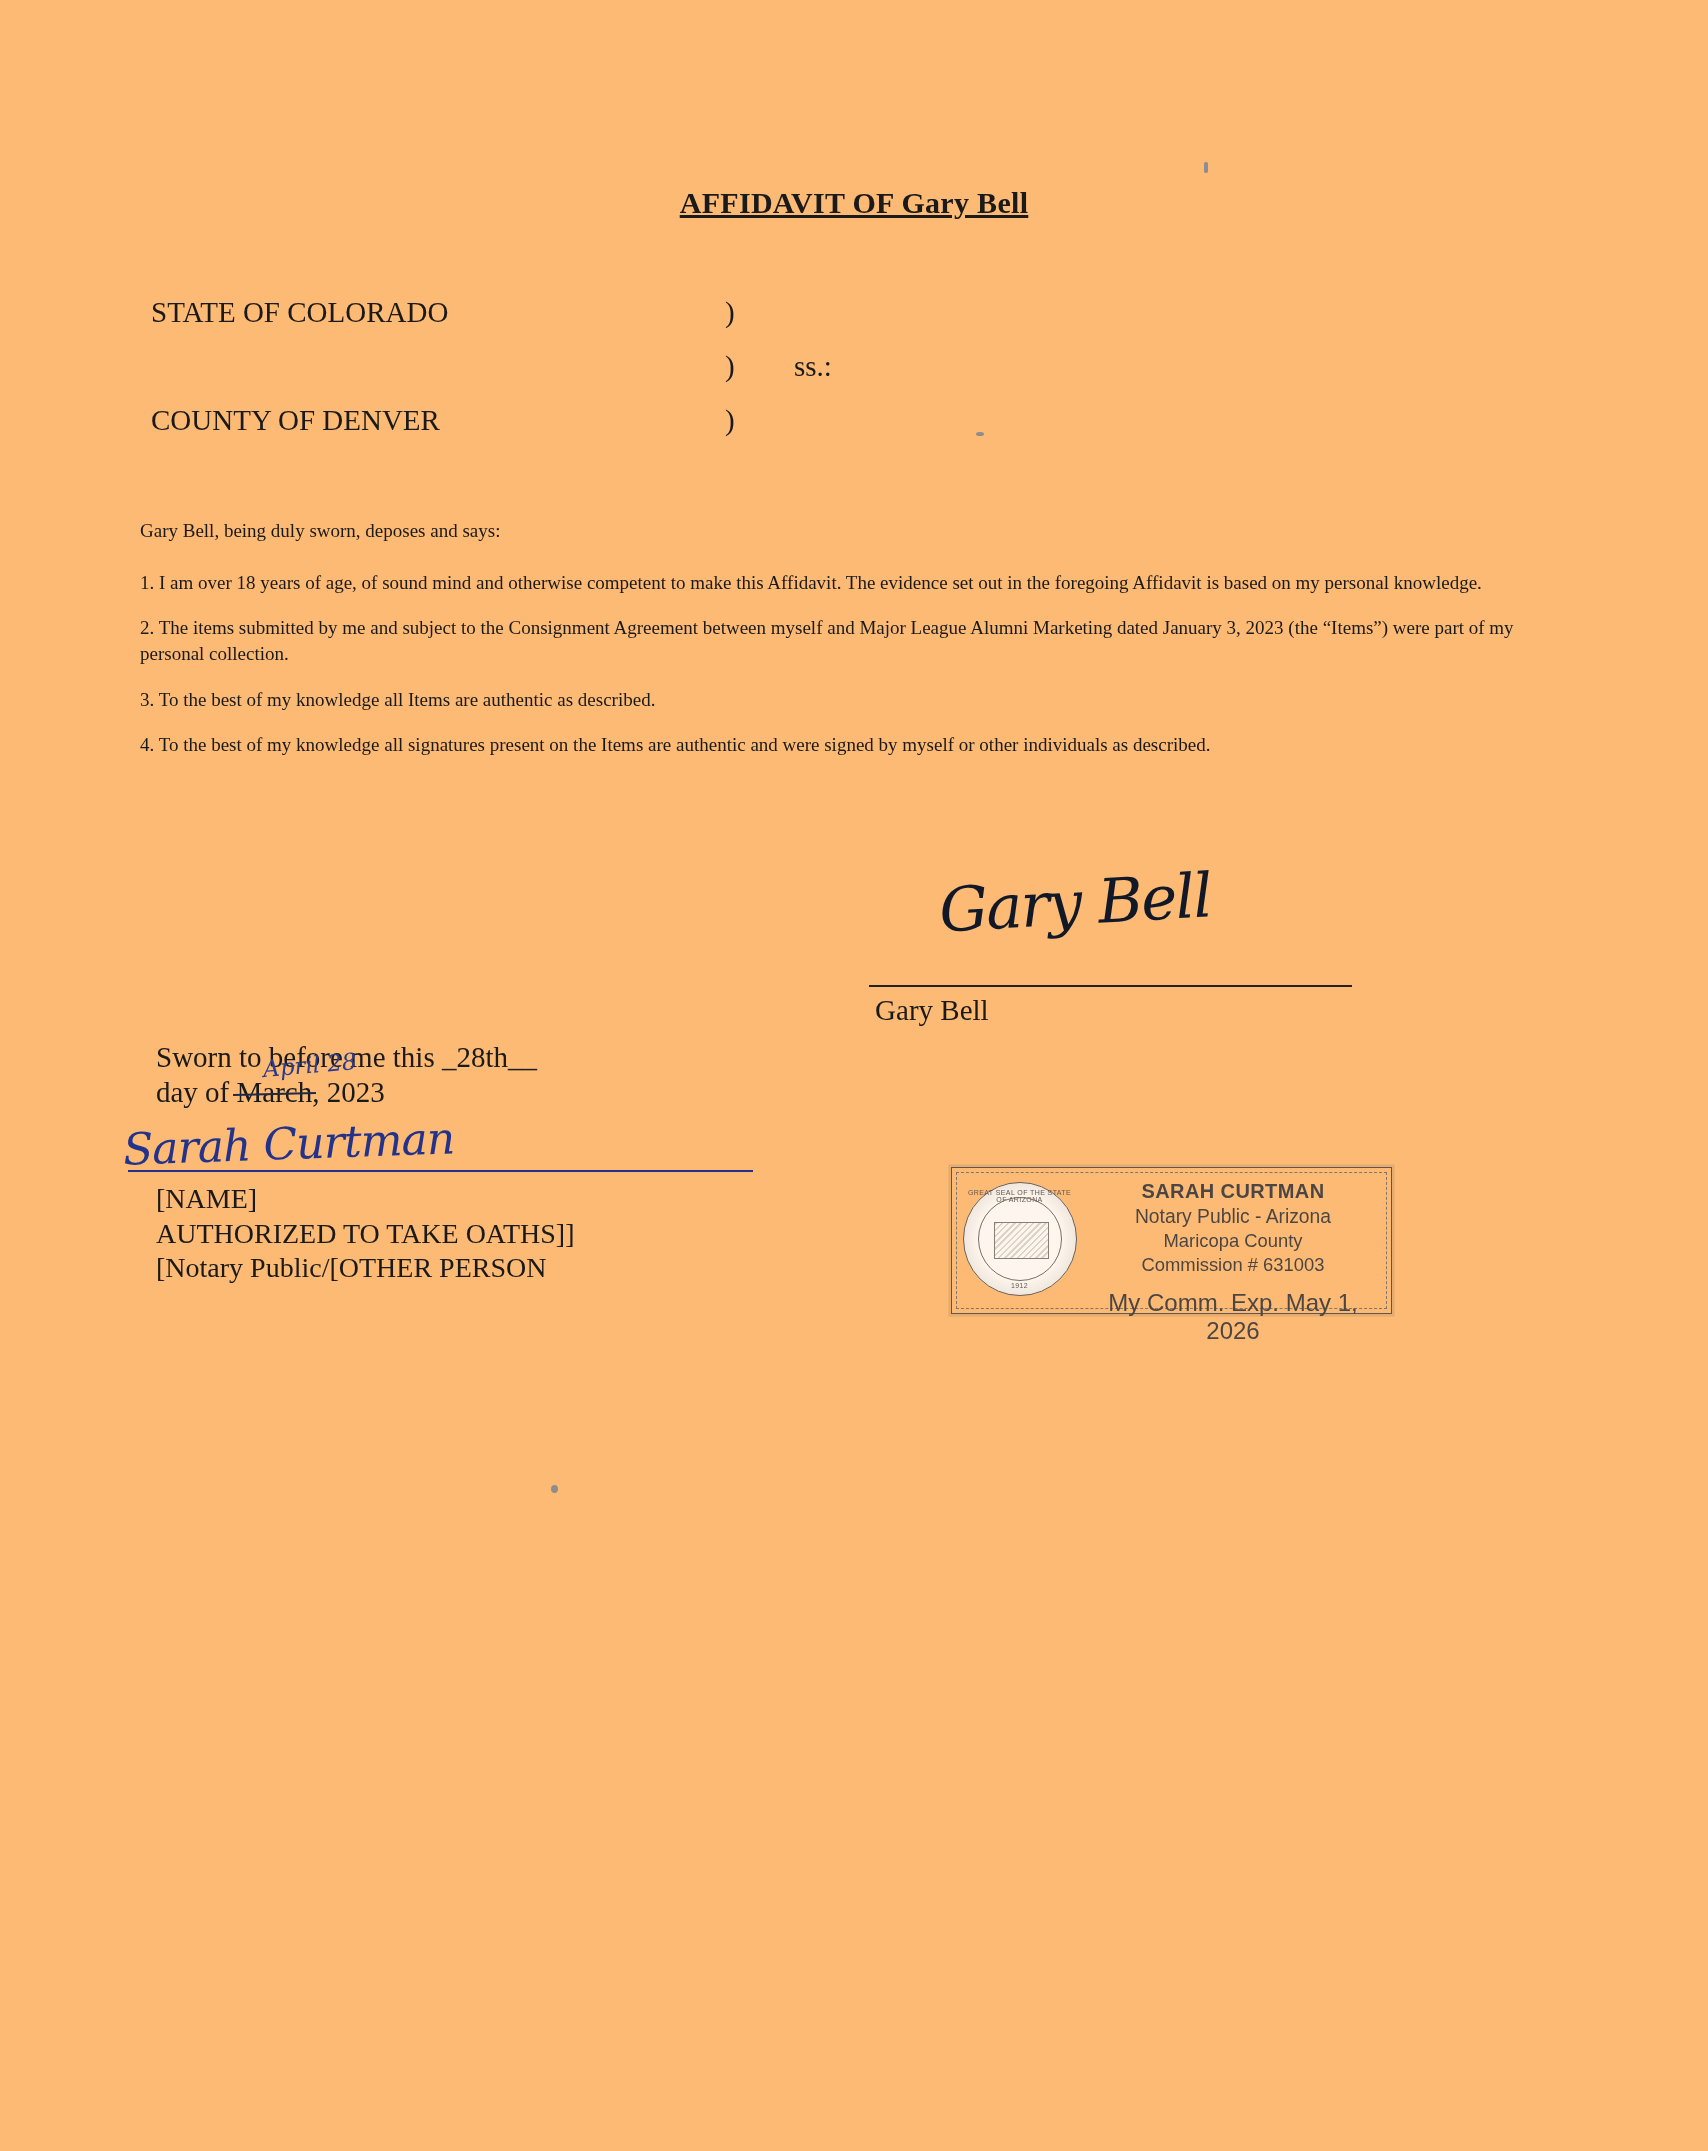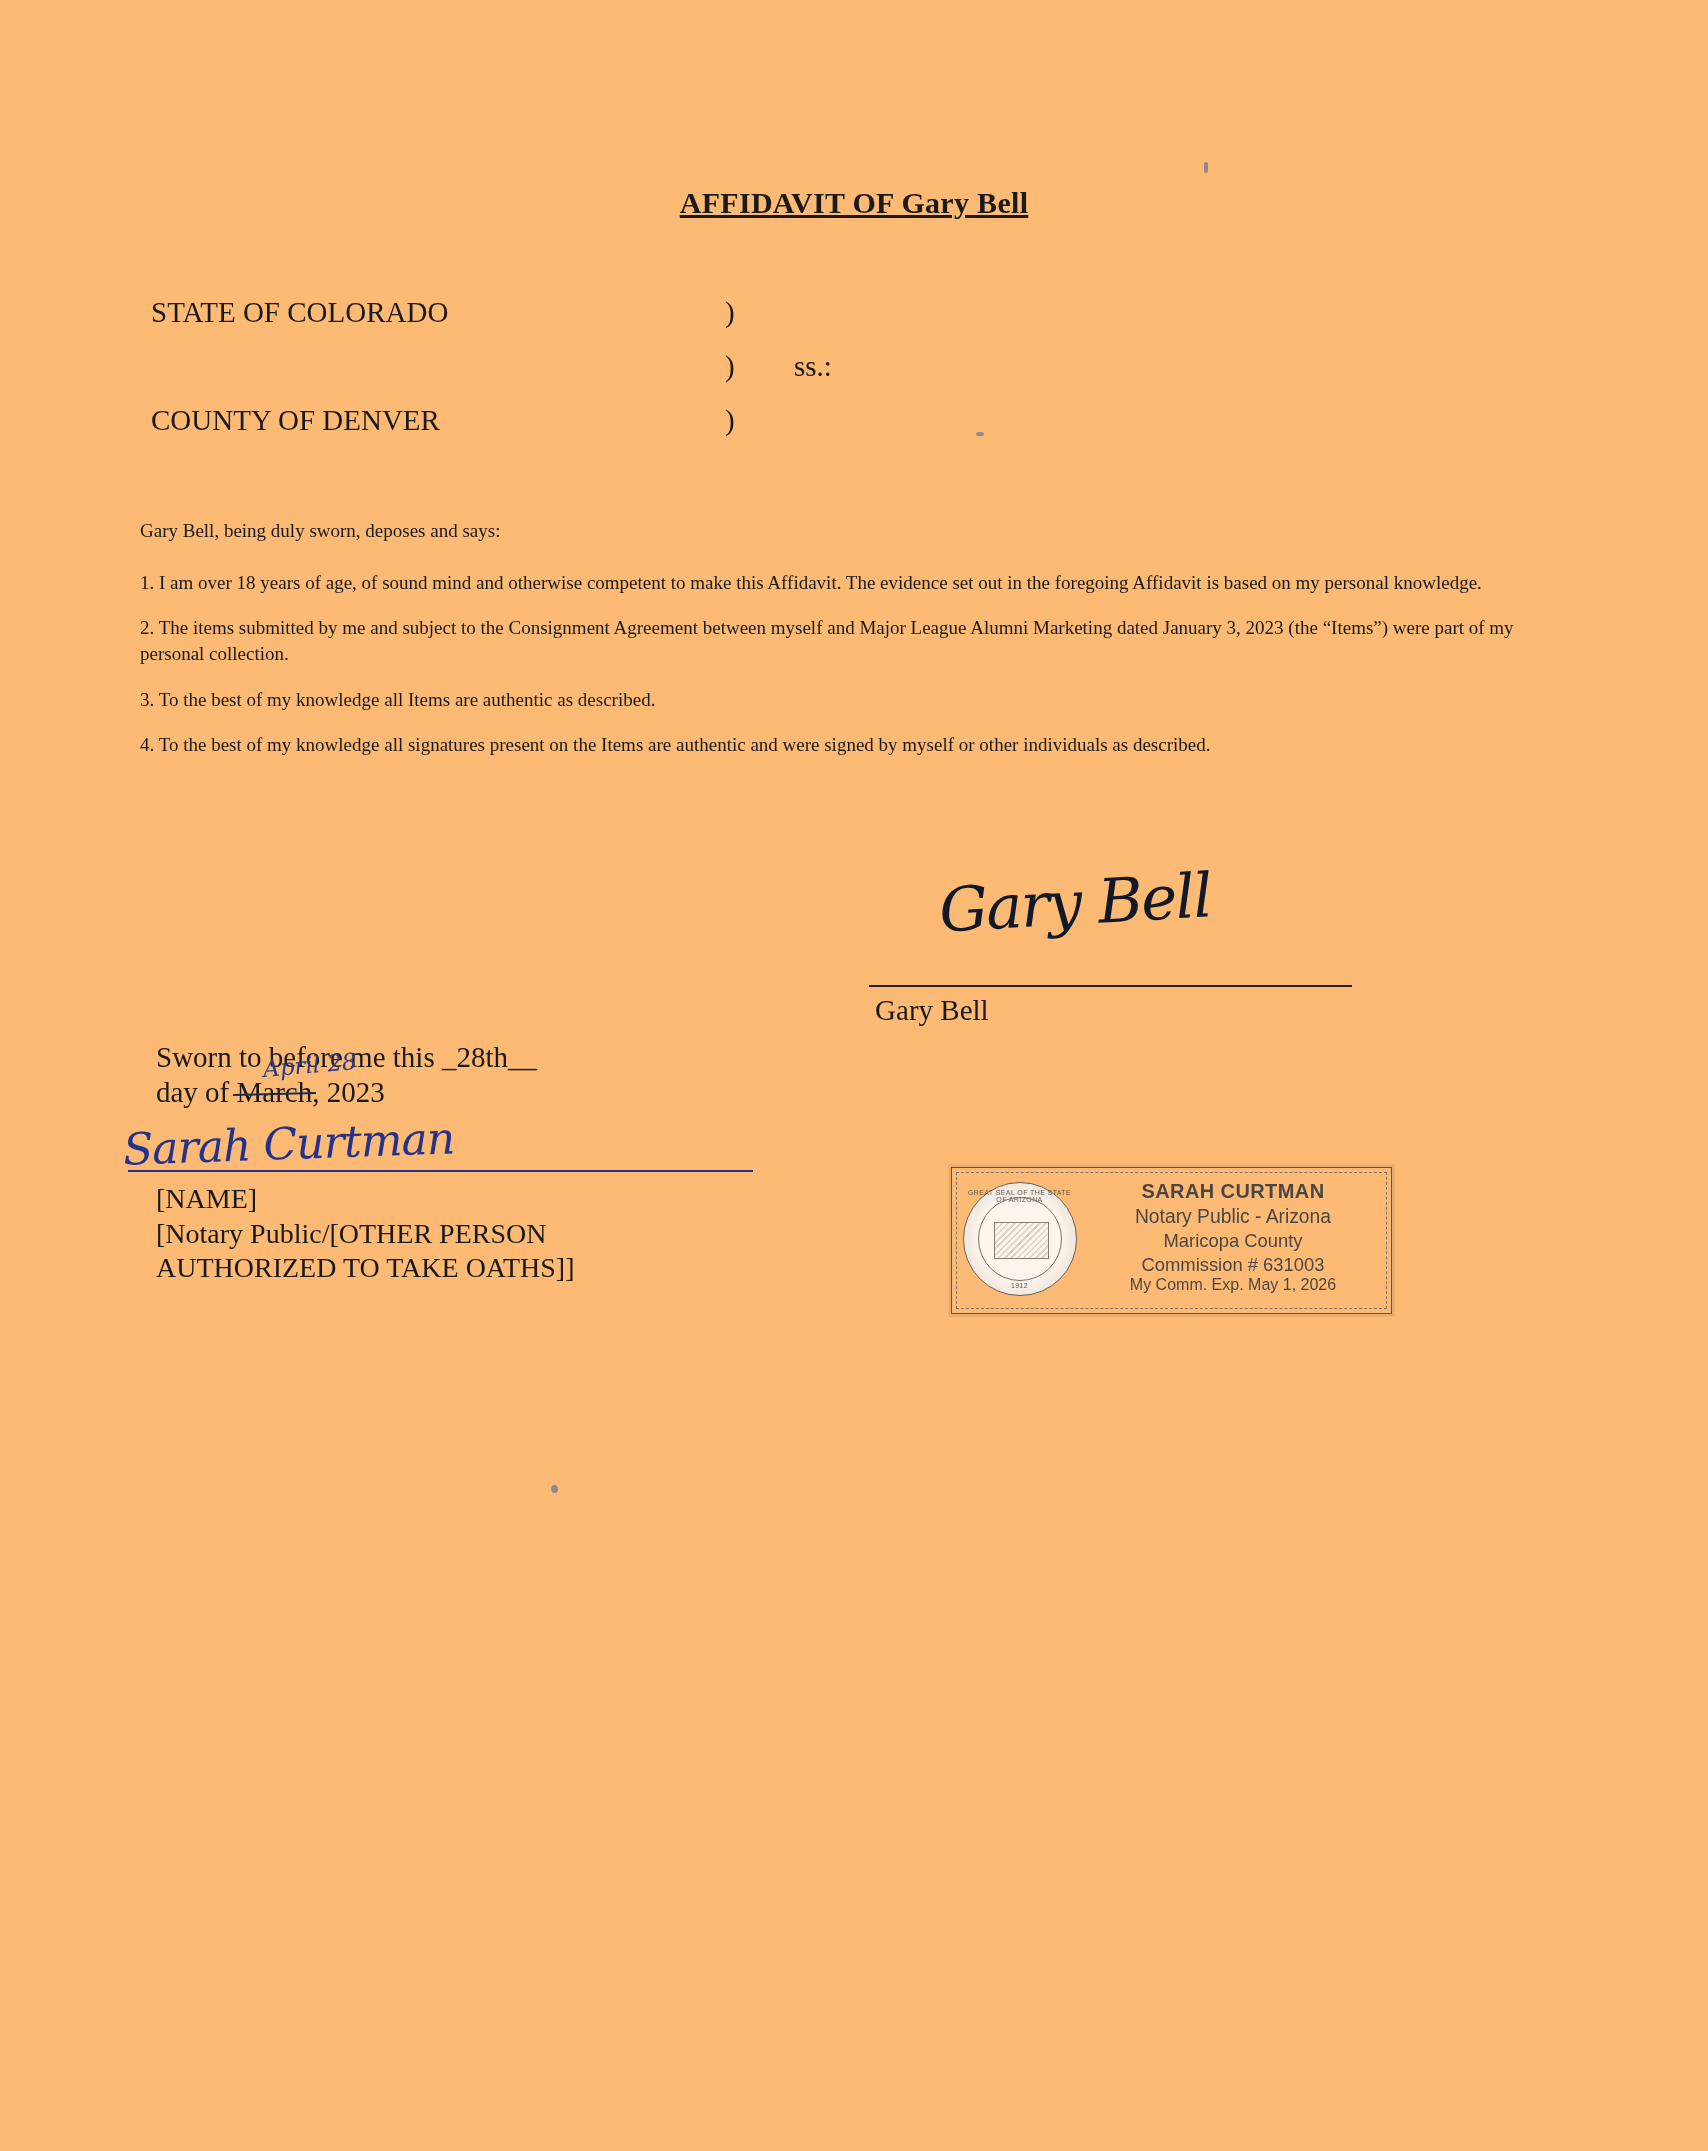--- a/index.html
+++ b/index.html
@@ -230,21 +230,21 @@
     color: #33373d;
   }
   .stamp-name {
     font-size: 20px;
     font-weight: bold;
     letter-spacing: 0.4px;
   }
   .stamp-l2 { font-size: 19.3px; margin-top: 2.6px; }
   .stamp-l3 { font-size: 18.4px; margin-top: 2px; }
   .stamp-l4 { font-size: 18.4px; margin-top: 1.8px; }
-  .stamp-l5 { font-size: 16px; margin-top: 0; filter: blur(0.2px); }
+  .stamp-l5 { font-size: 24px; margin-top: 13px; filter: blur(0.2px); }
 
   
   .speck {
     position: absolute;
     background: #8d8d8d;
     border-radius: 50%;
   }
   .sp1 { left: 1204px; top: 162px; width: 4.4px; height: 10.5px; border-radius: 1.8px; }
   .sp2 { left: 976px; top: 432px; width: 8px; height: 4.4px; }
   .sp3 { left: 551px; top: 1485px; width: 7px; height: 8px; }
@@ -289,22 +289,22 @@
   <div class="notary">
     <div class="notary-line1">Sworn to before me this _28th__</div>
     <div class="notary-line2">
       <span>day of </span><span class="strike">March</span><span>, 2023</span>
       <span class="hand-april">April 28</span>
     </div>
     <div class="notary-sig-script">Sarah Curtman</div>
     <div class="notary-sig-line"></div>
     <div class="notary-tail">
       <div>[NAME]</div>
+      <div>AUTHORIZED TO TAKE OATHS]]</div>
       <div>[Notary Public/[OTHER PERSON</div>
-      <div>AUTHORIZED TO TAKE OATHS]]</div>
     </div>
   </div>
 
   <div class="stamp">
     <div class="stamp-inner"></div>
     <div class="seal">
       <div class="seal-text-top">GREAT SEAL OF THE STATE OF ARIZONA</div>
       <div class="seal-core"></div>
       <div class="seal-text-bot">1912</div>
     </div>

